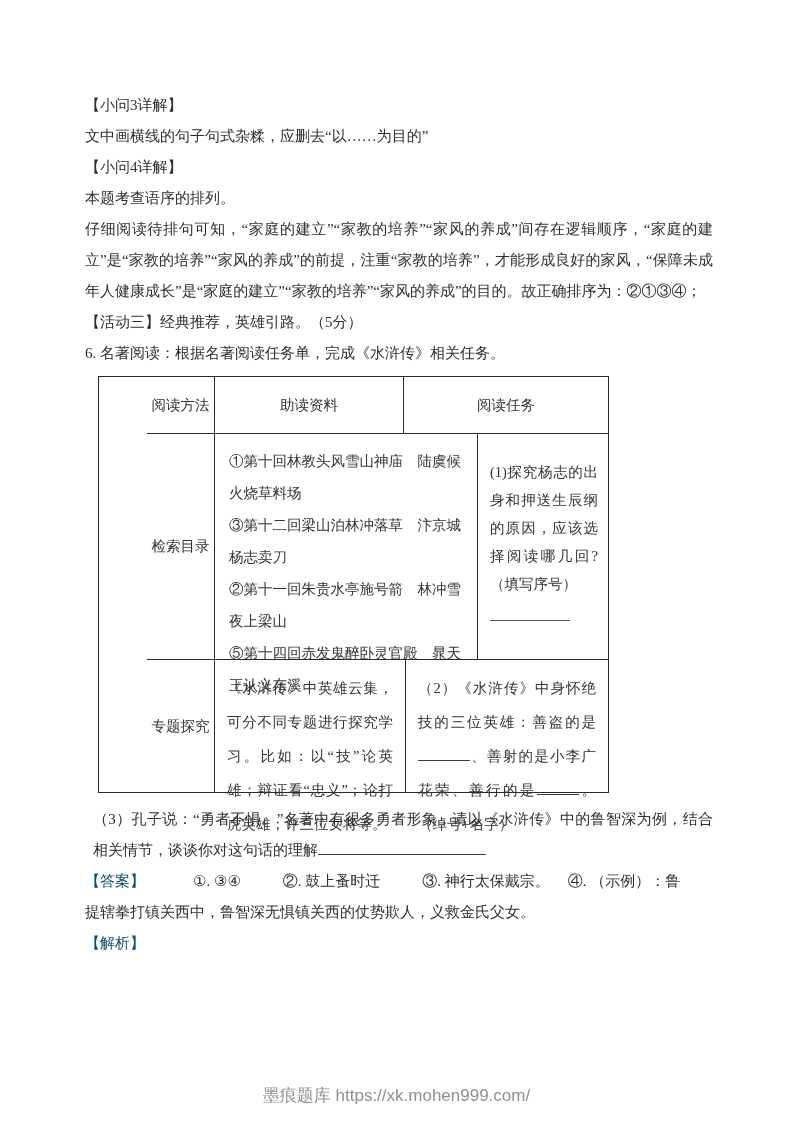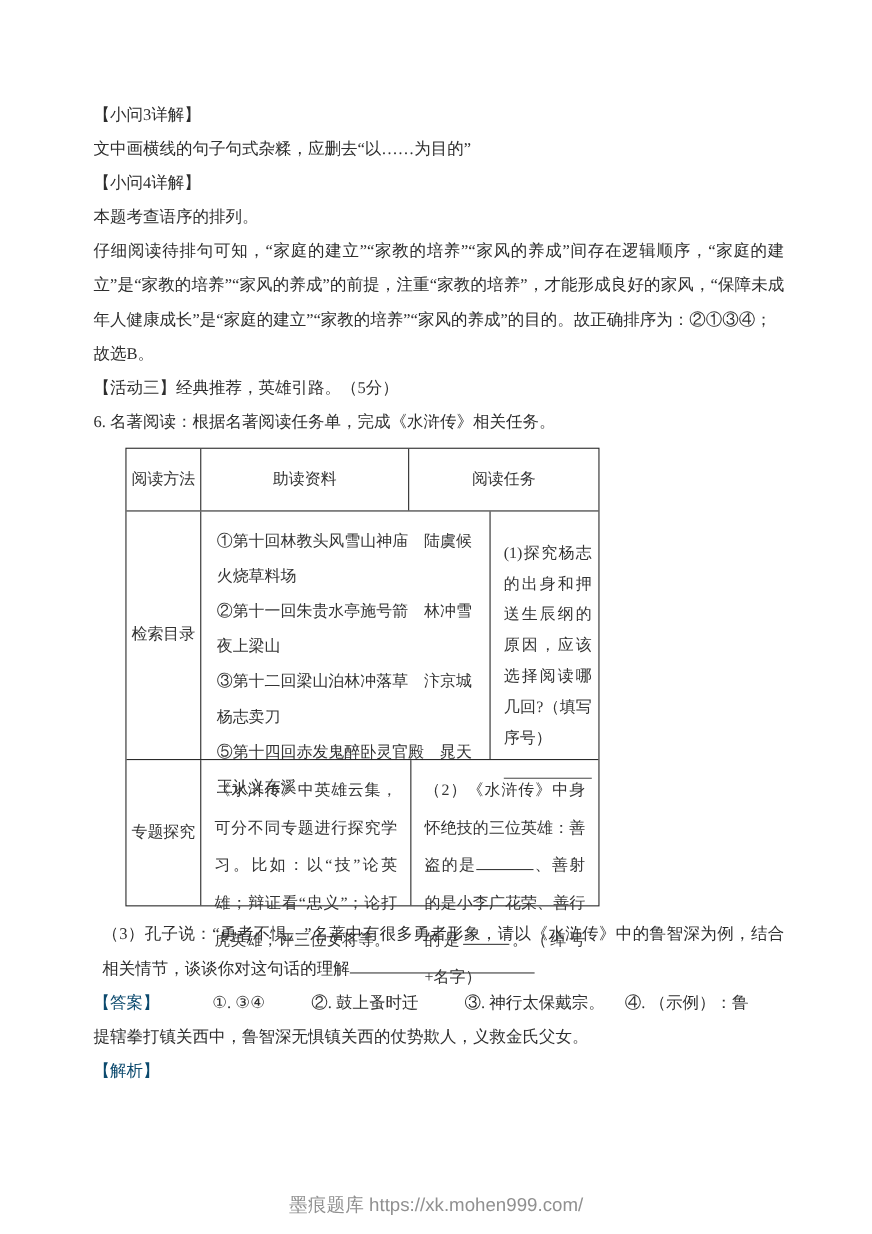--- a/index.html
+++ b/index.html
@@ -14,23 +14,23 @@
     position:absolute; left:85px; top:90px; width:628px;
     font-size:15px; line-height:31px;
   }
   .line { margin:0; }
   .justify { text-align:justify; }
   .indent8 { padding-left:8px; }
   .blue { color:#0c4a6e; }
 
   
   .qtable {
-    width:431px; margin:7px 0 11px 29px;
+    width:511px; margin:7px 0 11px 13px;
     border:1.5px solid #2a2a2a;
-    font-size:14.5px; color:#333;
+    font-size:14.5px; color:#333;padding-left:48px;
   }
   .trow { display:flex; }
   .trow + .trow { border-top:1.5px solid #2a2a2a; }
   .cell { border-left:1.5px solid #2a2a2a; }
   .cell:first-child { border-left:none; }
   .cell.center { display:flex; align-items:center; justify-content:center; }
   .row-header { height:56px; }
   .row-catalog { height:226px; }
   .row-theme { height:133px; }
   .w-method { flex:0 0 67px; width:67px; }
@@ -72,37 +72,36 @@
 </head>
 <body>
 
 <div class="content">
 
   <p class="line">【小问3详解】</p>
   <p class="line">文中画横线的句子句式杂糅，应删去“以……为目的”</p>
   <p class="line">【小问4详解】</p>
   <p class="line">本题考查语序的排列。</p>
   <p class="line justify">仔细阅读待排句可知，“家庭的建立”“家教的培养”“家风的养成”间存在逻辑顺序，“家庭的建立”是“家教的培养”“家风的养成”的前提，注重“家教的培养”，才能形成良好的家风，“保障未成年人健康成长”是“家庭的建立”“家教的培养”“家风的养成”的目的。故正确排序为：②①③④；</p>
-  <p class="line">故选B。</p>
   <p class="line">【活动三】经典推荐，英雄引路。（5分）</p>
   <p class="line">6. 名著阅读：根据名著阅读任务单，完成《水浒传》相关任务。</p>
 
   <div class="qtable">
     <div class="trow row-header">
       <div class="cell center w-method">阅读方法</div>
       <div class="cell center w-h2">助读资料</div>
       <div class="cell center w-rest">阅读任务</div>
     </div>
 
     <div class="trow row-catalog">
       <div class="cell center w-method">检索目录</div>
       <div class="cell mat-cell w-c2">
         <div>①第十回林教头风雪山神庙　陆虞候火烧草料场</div>
+        <div>③第十二回梁山泊林冲落草　汴京城杨志卖刀</div>
         <div>②第十一回朱贵水亭施号箭　林冲雪夜上梁山</div>
-        <div>③第十二回梁山泊林冲落草　汴京城杨志卖刀</div>
         <div>⑤第十四回赤发鬼醉卧灵官殿　晁天王认义东溪</div>
       </div>
       <div class="cell task-cell-1 w-rest">
         <span>(1)探究杨志的出身和押送生辰纲的原因，应该选择阅读哪几回?（填写序号）</span>
         <span class="uline"></span>
       </div>
     </div>
 
     <div class="trow row-theme">
       <div class="cell center w-method">专题探究</div>

